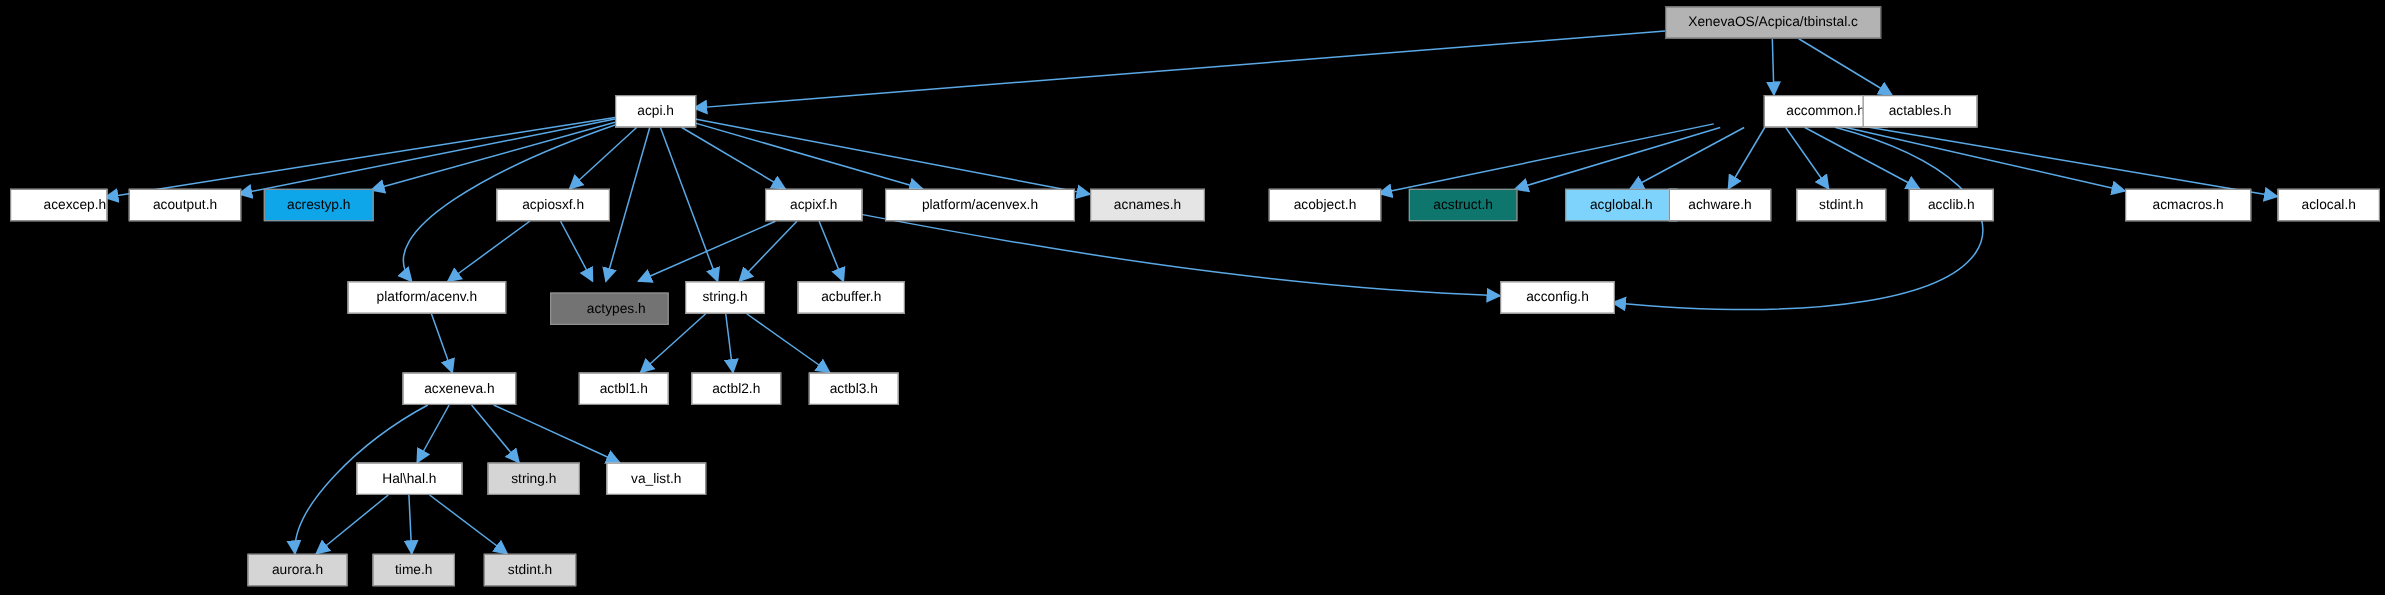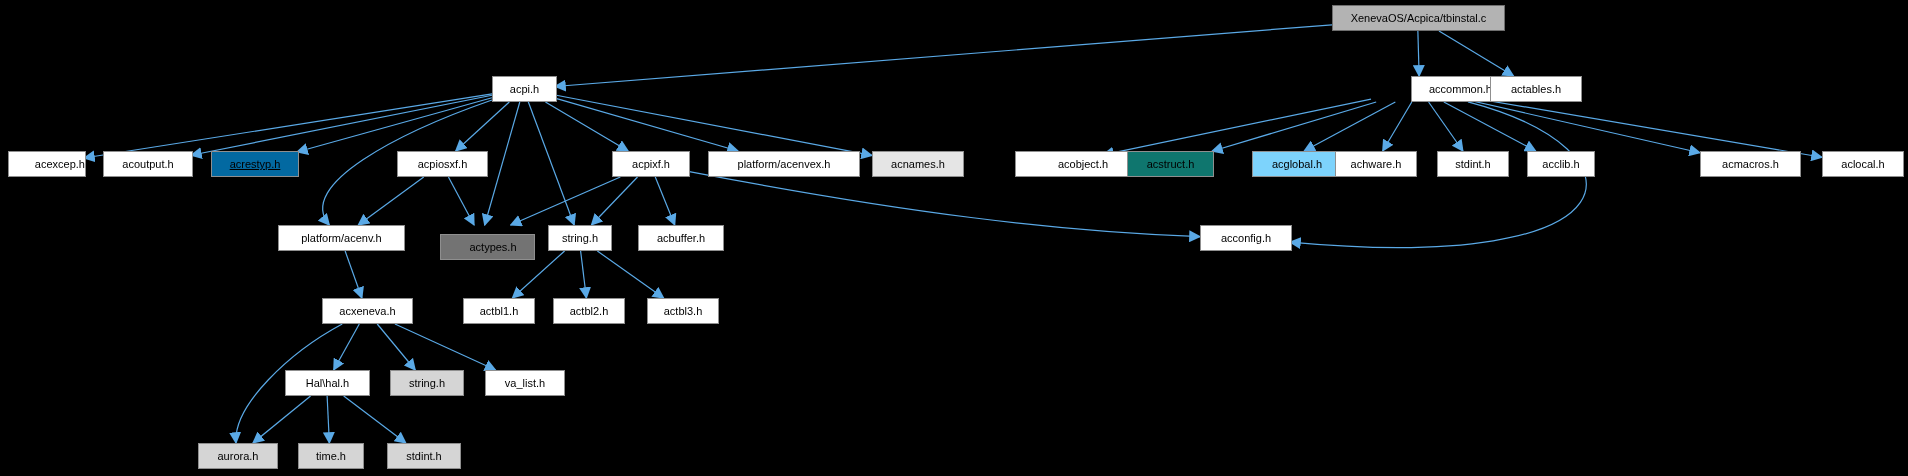--- a/index.html
+++ b/index.html
@@ -65,26 +65,26 @@
         <path d="M1468,101.8351409978308 C1650,150 1645,275 1290,242.1625" fill="none" stroke="#5aa9e6" stroke-width="1.2" marker-end="url(#arrow)"></path>
       </g>
   </svg>
   <div id="nodes">
       <div class="node root" style="left: 1332px; top: 5px; width: 171px; background: rgb(179, 179, 179); border-color: rgb(110, 110, 110); color: rgb(0, 0, 0);">XenevaOS/Acpica/tbinstal.c</div>
       <div class="node header" style="left: 492px; top: 76px; width: 63px; background: rgb(255, 255, 255); border-color: rgb(143, 143, 143); color: rgb(0, 0, 0);">acpi.h</div>
       <div class="node header" style="left: 1411px; top: 76px; width: 97px; background: rgb(255, 255, 255); border-color: rgb(143, 143, 143); color: rgb(0, 0, 0);">accommon.h</div>
       <div class="node header" style="left: 1490px; top: 76px; width: 90px; background: rgb(255, 255, 255); border-color: rgb(143, 143, 143); color: rgb(0, 0, 0);">actables.h</div>
       <div class="node header" style="left: 8px; top: 151px; width: 76px; background: rgb(255, 255, 255); border-color: rgb(143, 143, 143); color: rgb(0, 0, 0); text-align: right;">acexcep.h</div>
       <div class="node header" style="left: 103px; top: 151px; width: 88px; background: rgb(255, 255, 255); border-color: rgb(143, 143, 143); color: rgb(0, 0, 0);">acoutput.h</div>
-      <div class="node header" style="left: 211px; top: 151px; width: 86px; background: #0369a1; border-color: rgb(143, 143, 143); color: rgb(0, 0, 0); text-decoration: underline;">acrestyp.h</div>
+      <div class="node header" style="left: 211px; top: 151px; width: 86px; background: #0ea5e9; border-color: rgb(143, 143, 143); color: rgb(0, 0, 0);">acrestyp.h</div>
       <div class="node header" style="left: 397px; top: 151px; width: 89px; background: rgb(255, 255, 255); border-color: rgb(143, 143, 143); color: rgb(0, 0, 0);">acpiosxf.h</div>
       <div class="node header" style="left: 612px; top: 151px; width: 76px; background: rgb(255, 255, 255); border-color: rgb(143, 143, 143); color: rgb(0, 0, 0);">acpixf.h</div>
       <div class="node header" style="left: 708px; top: 151px; width: 150px; background: rgb(255, 255, 255); border-color: rgb(143, 143, 143); color: rgb(0, 0, 0);">platform/acenvex.h</div>
       <div class="node header" style="left: 872px; top: 151px; width: 90px; background: #e5e5e5; border-color: rgb(143, 143, 143); color: rgb(0, 0, 0);">acnames.h</div>
-      <div class="node header" style="left: 1015px; top: 151px; width: 88px; background: rgb(255, 255, 255); border-color: rgb(143, 143, 143); color: rgb(0, 0, 0); padding-left: 23px;">acobject.h</div>
+      <div class="node header" style="left: 1015px; top: 151px; width: 88px; background: rgb(255, 255, 255); border-color: rgb(143, 143, 143); color: rgb(0, 0, 0);">acobject.h</div>
       <div class="node header" style="left: 1127px; top: 151px; width: 85px; background: #0f766e; border-color: rgb(143, 143, 143); color: rgb(0, 0, 0);">acstruct.h</div>
       <div class="node header" style="left: 1236px; top: 151px; width: 88px; background: #7dd3fc; border-color: rgb(143, 143, 143); color: rgb(0, 0, 0); margin-left: 16px;">acglobal.h</div>
       <div class="node header" style="left: 1335px; top: 151px; width: 80px; background: rgb(255, 255, 255); border-color: rgb(143, 143, 143); color: rgb(0, 0, 0);">achware.h</div>
       <div class="node header" style="left: 1437px; top: 151px; width: 70px; background: rgb(255, 255, 255); border-color: rgb(143, 143, 143); color: rgb(0, 0, 0);">stdint.h</div>
       <div class="node header" style="left: 1527px; top: 151px; width: 66px; background: rgb(255, 255, 255); border-color: rgb(143, 143, 143); color: rgb(0, 0, 0);">acclib.h</div>
       <div class="node header" style="left: 1700px; top: 151px; width: 99px; background: rgb(255, 255, 255); border-color: rgb(143, 143, 143); color: rgb(0, 0, 0);">acmacros.h</div>
       <div class="node header" style="left: 1822px; top: 151px; width: 80px; background: rgb(255, 255, 255); border-color: rgb(143, 143, 143); color: rgb(0, 0, 0);">aclocal.h</div>
       <div class="node header" style="left: 278px; top: 225px; width: 125px; background: rgb(255, 255, 255); border-color: rgb(143, 143, 143); color: rgb(0, 0, 0);">platform/acenv.h</div>
       <div class="node header" style="left: 440px; top: 234px; width: 82px; background: #737373; border-color: rgb(143, 143, 143); color: rgb(0, 0, 0); padding-left: 11px;">actypes.h</div>
       <div class="node header" style="left: 548px; top: 225px; width: 62px; background: rgb(255, 255, 255); border-color: rgb(143, 143, 143); color: rgb(0, 0, 0);">string.h</div>

